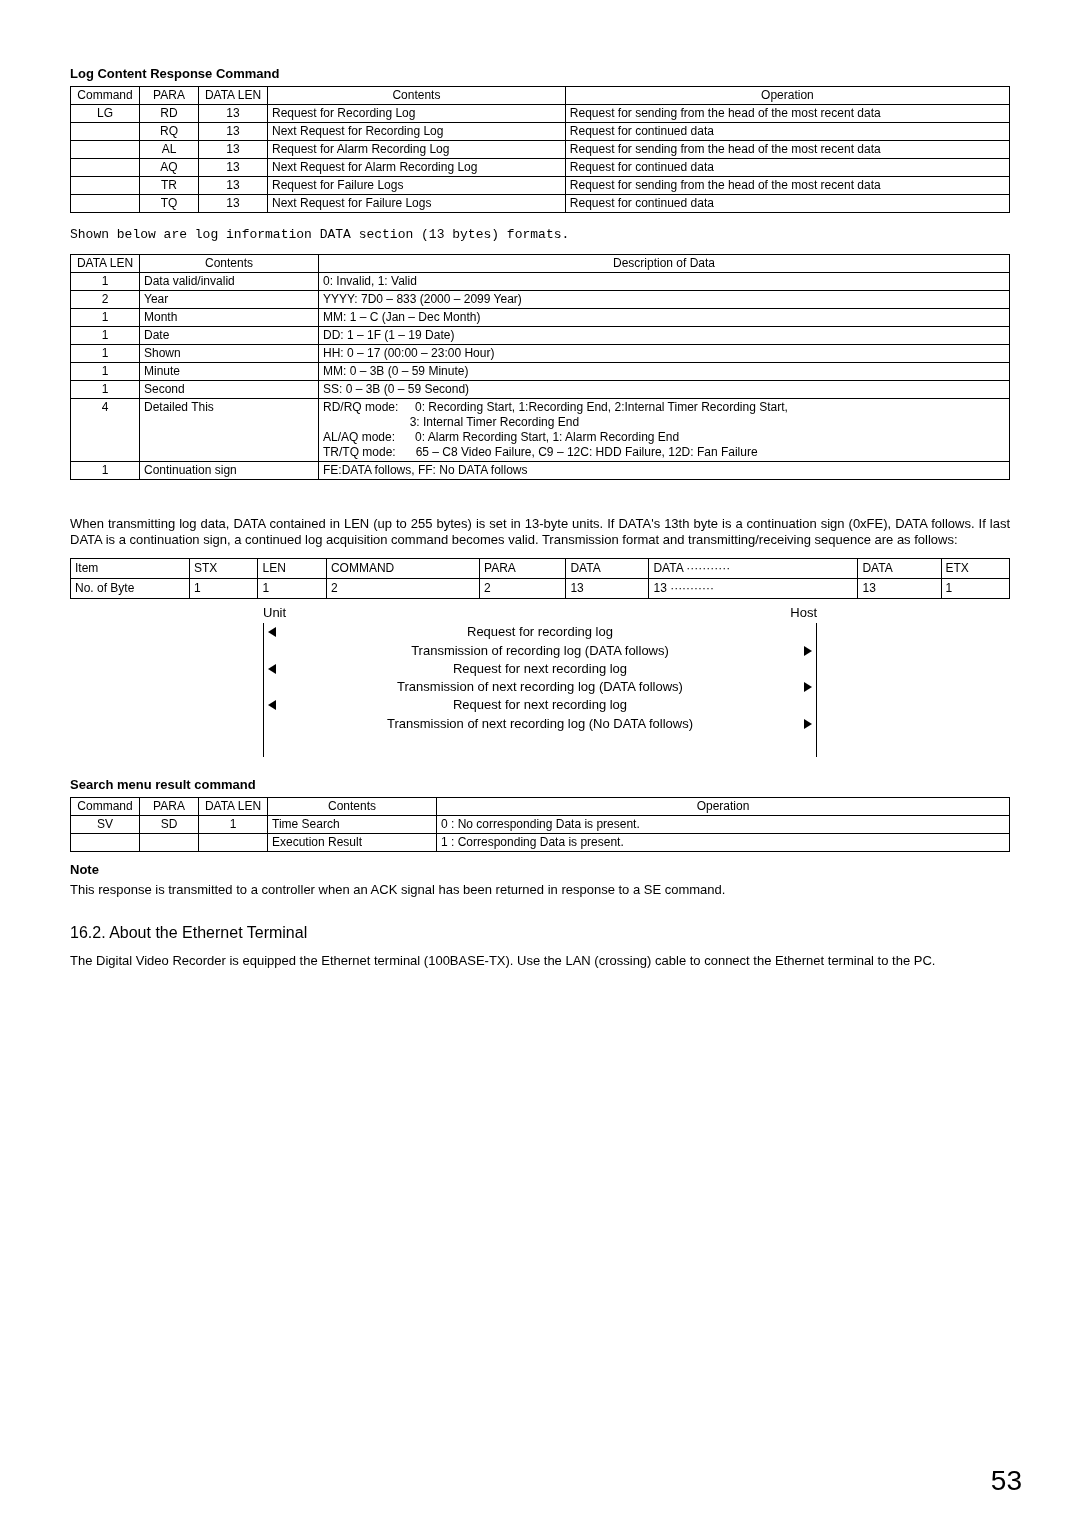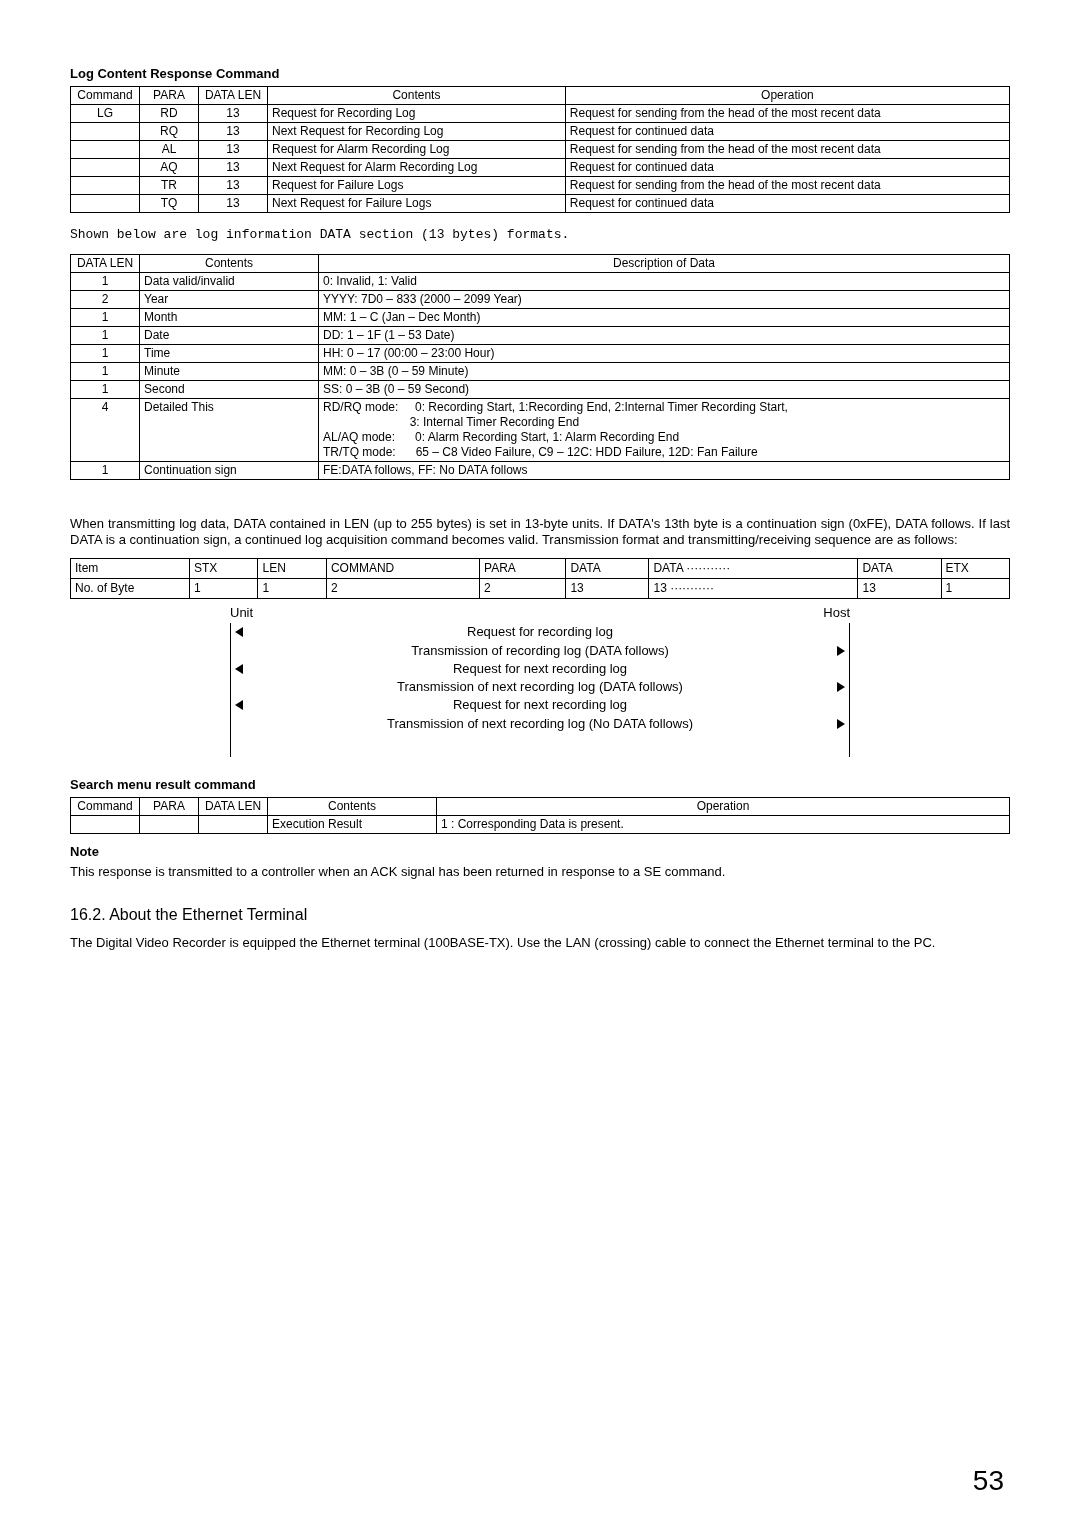--- a/index.html
+++ b/index.html
@@ -23,37 +23,37 @@
   table.gtable td, table.gtable th {
     border: 1px solid #000;
     padding: 1px 4px;
     vertical-align: top;
   }
   table.gtable th { font-weight: normal; text-align: center; }
   .center { text-align: center; margin-left: 39px; }
   .para { margin: 10px 0; text-align: justify; }
   .packet-table { border-collapse: collapse; width: 100%; font-size: 12px; margin: 8px 0 6px 0;}
   .packet-table td { border: 1px solid #000; padding: 2px 4px; text-align: left; }
-  .sequence-wrap { position: relative; margin: 4px auto 20px auto; width: 620px; }
+  .sequence-wrap { position: relative; margin: 4px auto 20px auto; width: 554px; }
   .seq-labels { display: flex; justify-content: space-between; font-size: 13px; margin-bottom: 2px;}
   .seq-body { border-left: 1px solid #000; border-right: 1px solid #000; }
   .seq-row { position: relative; font-size: 13px; text-align: center; padding: 1px 18px; }
   .arrow-right::after {
     content: ""; position: absolute; right: 4px; top: 50%; width: 0; height: 0;
     border-left: 8px solid #000; border-top: 5px solid transparent; border-bottom: 5px solid transparent;
     transform: translateY(-50%);
   }
   .arrow-left::after {
     content: ""; position: absolute; left: 4px; top: 50%; width: 0; height: 0;
     border-right: 8px solid #000; border-top: 5px solid transparent; border-bottom: 5px solid transparent;
     transform: translateY(-50%);
   }
   .seq-spacer { height: 24px; }
   .h2 { font-weight: normal; font-size: 16px; margin: 24px 0 8px 0;}
-  .pagenum { position: fixed; right: 76px; bottom: 30px; font-size: 28px;}
+  .pagenum { position: fixed; right: 58px; bottom: 30px; font-size: 28px;}
   .detailed-cell { white-space: pre; font-family: Arial, Helvetica, sans-serif;}
   .col-tiny { width: 60px; }
   .col-small { width: 50px; }
 </style>
 </head>
 <body>
 
 <div class="section-heading">Log Content Response Command</div>
 
 <table class="gtable">
@@ -130,25 +130,25 @@
         <td>YYYY: 7D0 – 833 (2000 – 2099 Year)</td>
       </tr>
   <tr>
         <td class="center">1</td>
         <td>Month</td>
         <td>MM: 1 – C (Jan – Dec Month)</td>
       </tr>
   <tr>
         <td class="center">1</td>
         <td>Date</td>
-        <td>DD: 1 – 1F (1 – 53 Date)</td>
-      </tr>
-  <tr>
-        <td class="center">1</td>
-        <td>Time</td>
+        <td>DD: 1 – 1F (1 – 19 Date)</td>
+      </tr>
+  <tr>
+        <td class="center">1</td>
+        <td>Shown</td>
         <td>HH: 0 – 17 (00:00 – 23:00 Hour)</td>
       </tr>
   <tr>
         <td class="center">1</td>
         <td>Minute</td>
         <td>MM: 0 – 3B (0 – 59 Minute)</td>
       </tr>
   <tr>
         <td class="center">1</td>
         <td>Second</td>
@@ -220,20 +220,27 @@
 <table class="gtable">
   <tbody>
       <tr>
     <th class="col-tiny">Command</th>
     <th class="col-small">PARA</th>
     <th class="col-tiny">DATA LEN</th>
     <th style="width:160px">Contents</th>
     <th>Operation</th>
   </tr>
   <tr>
+        <td class="center">SV</td>
+        <td class="center">SD</td>
+        <td class="center">1</td>
+        <td>Time Search</td>
+        <td>0 : No corresponding Data is present.</td>
+      </tr>
+  <tr>
         <td class="center"></td>
         <td class="center"></td>
         <td class="center"></td>
         <td>Execution Result</td>
         <td>1 : Corresponding Data is present.</td>
       </tr>
 </tbody>
   </table>
 
 <div class="section-heading" style="margin-top:2px;">Note</div>

